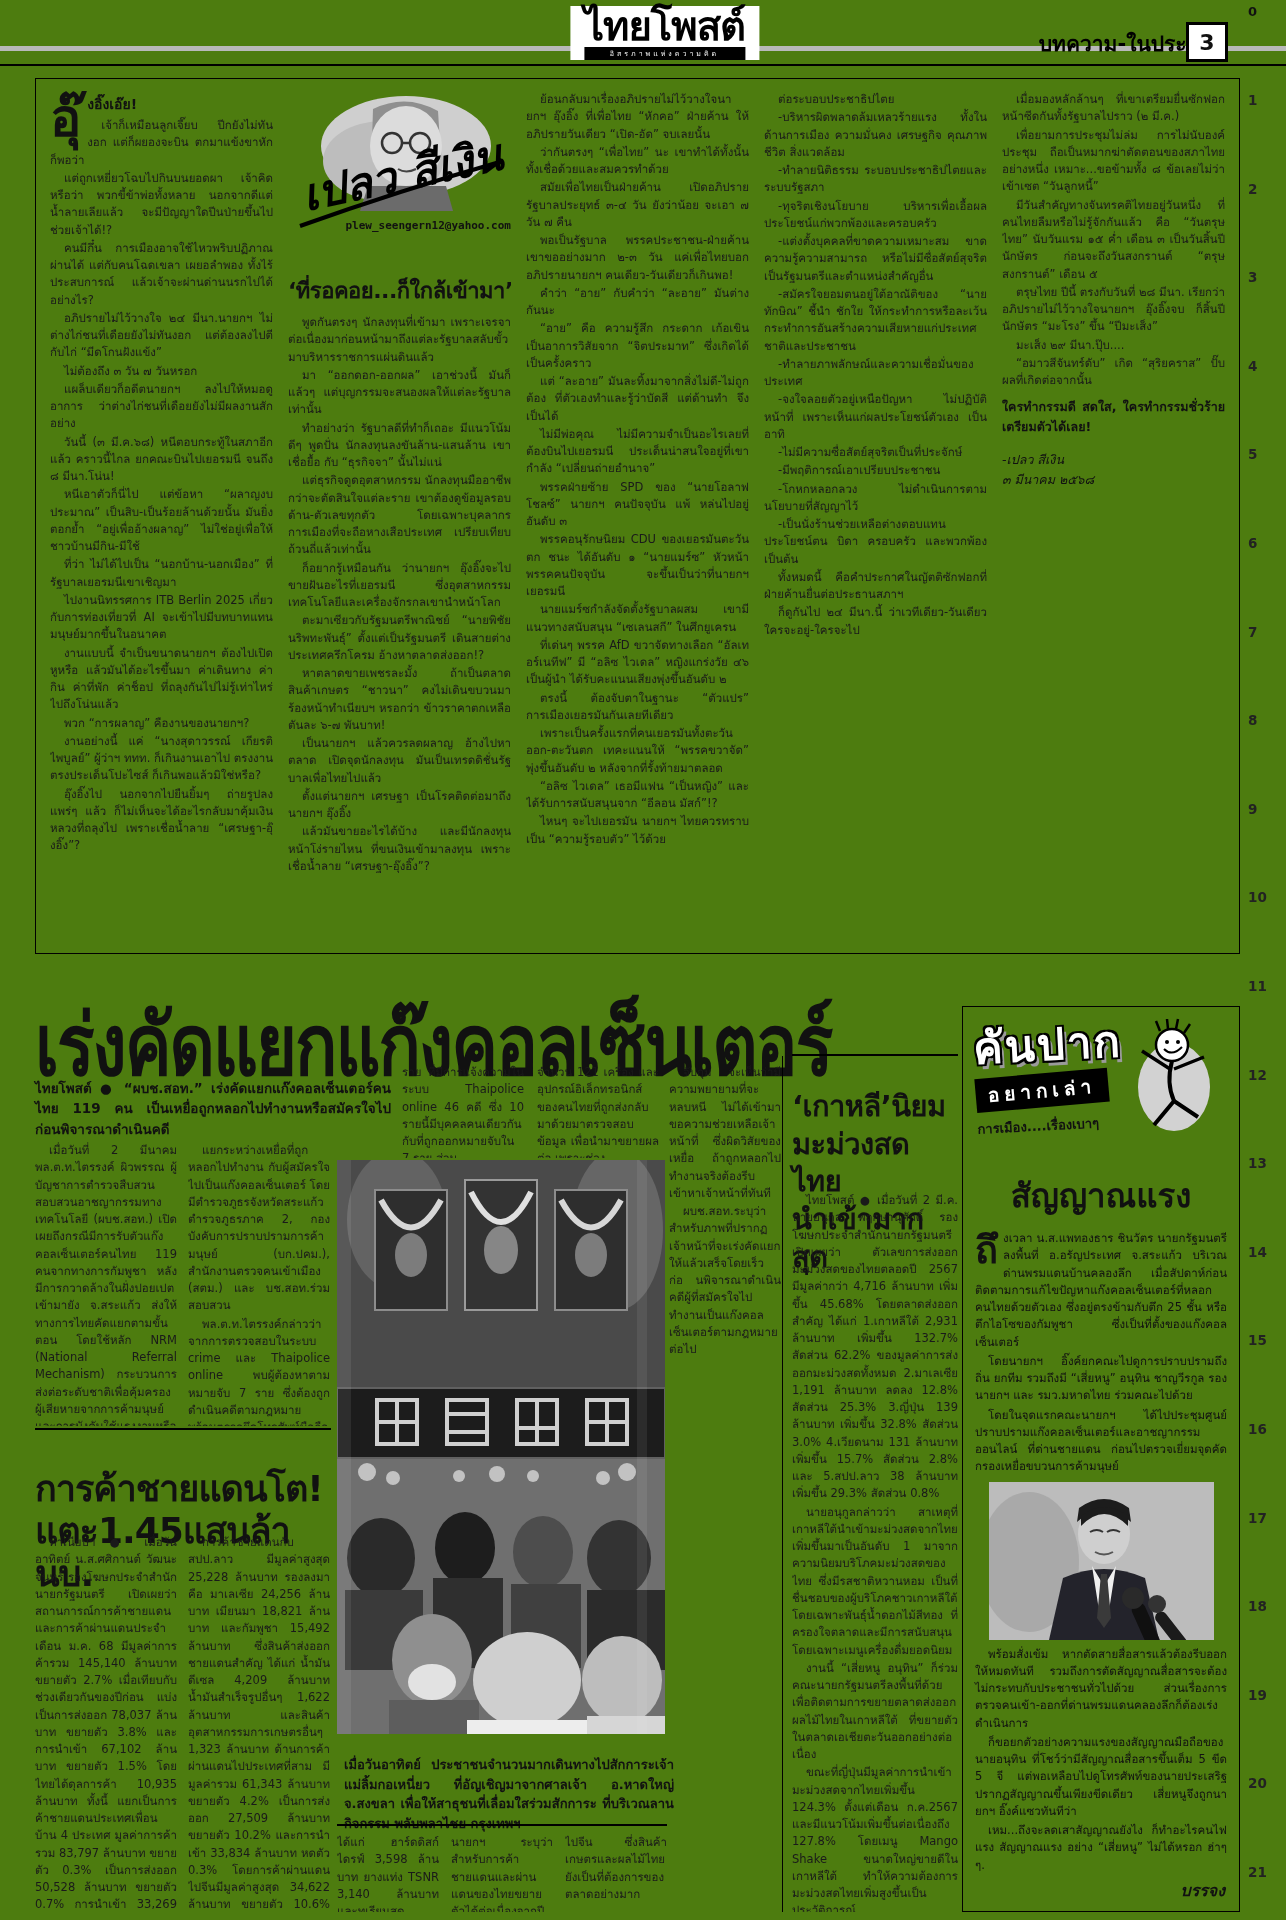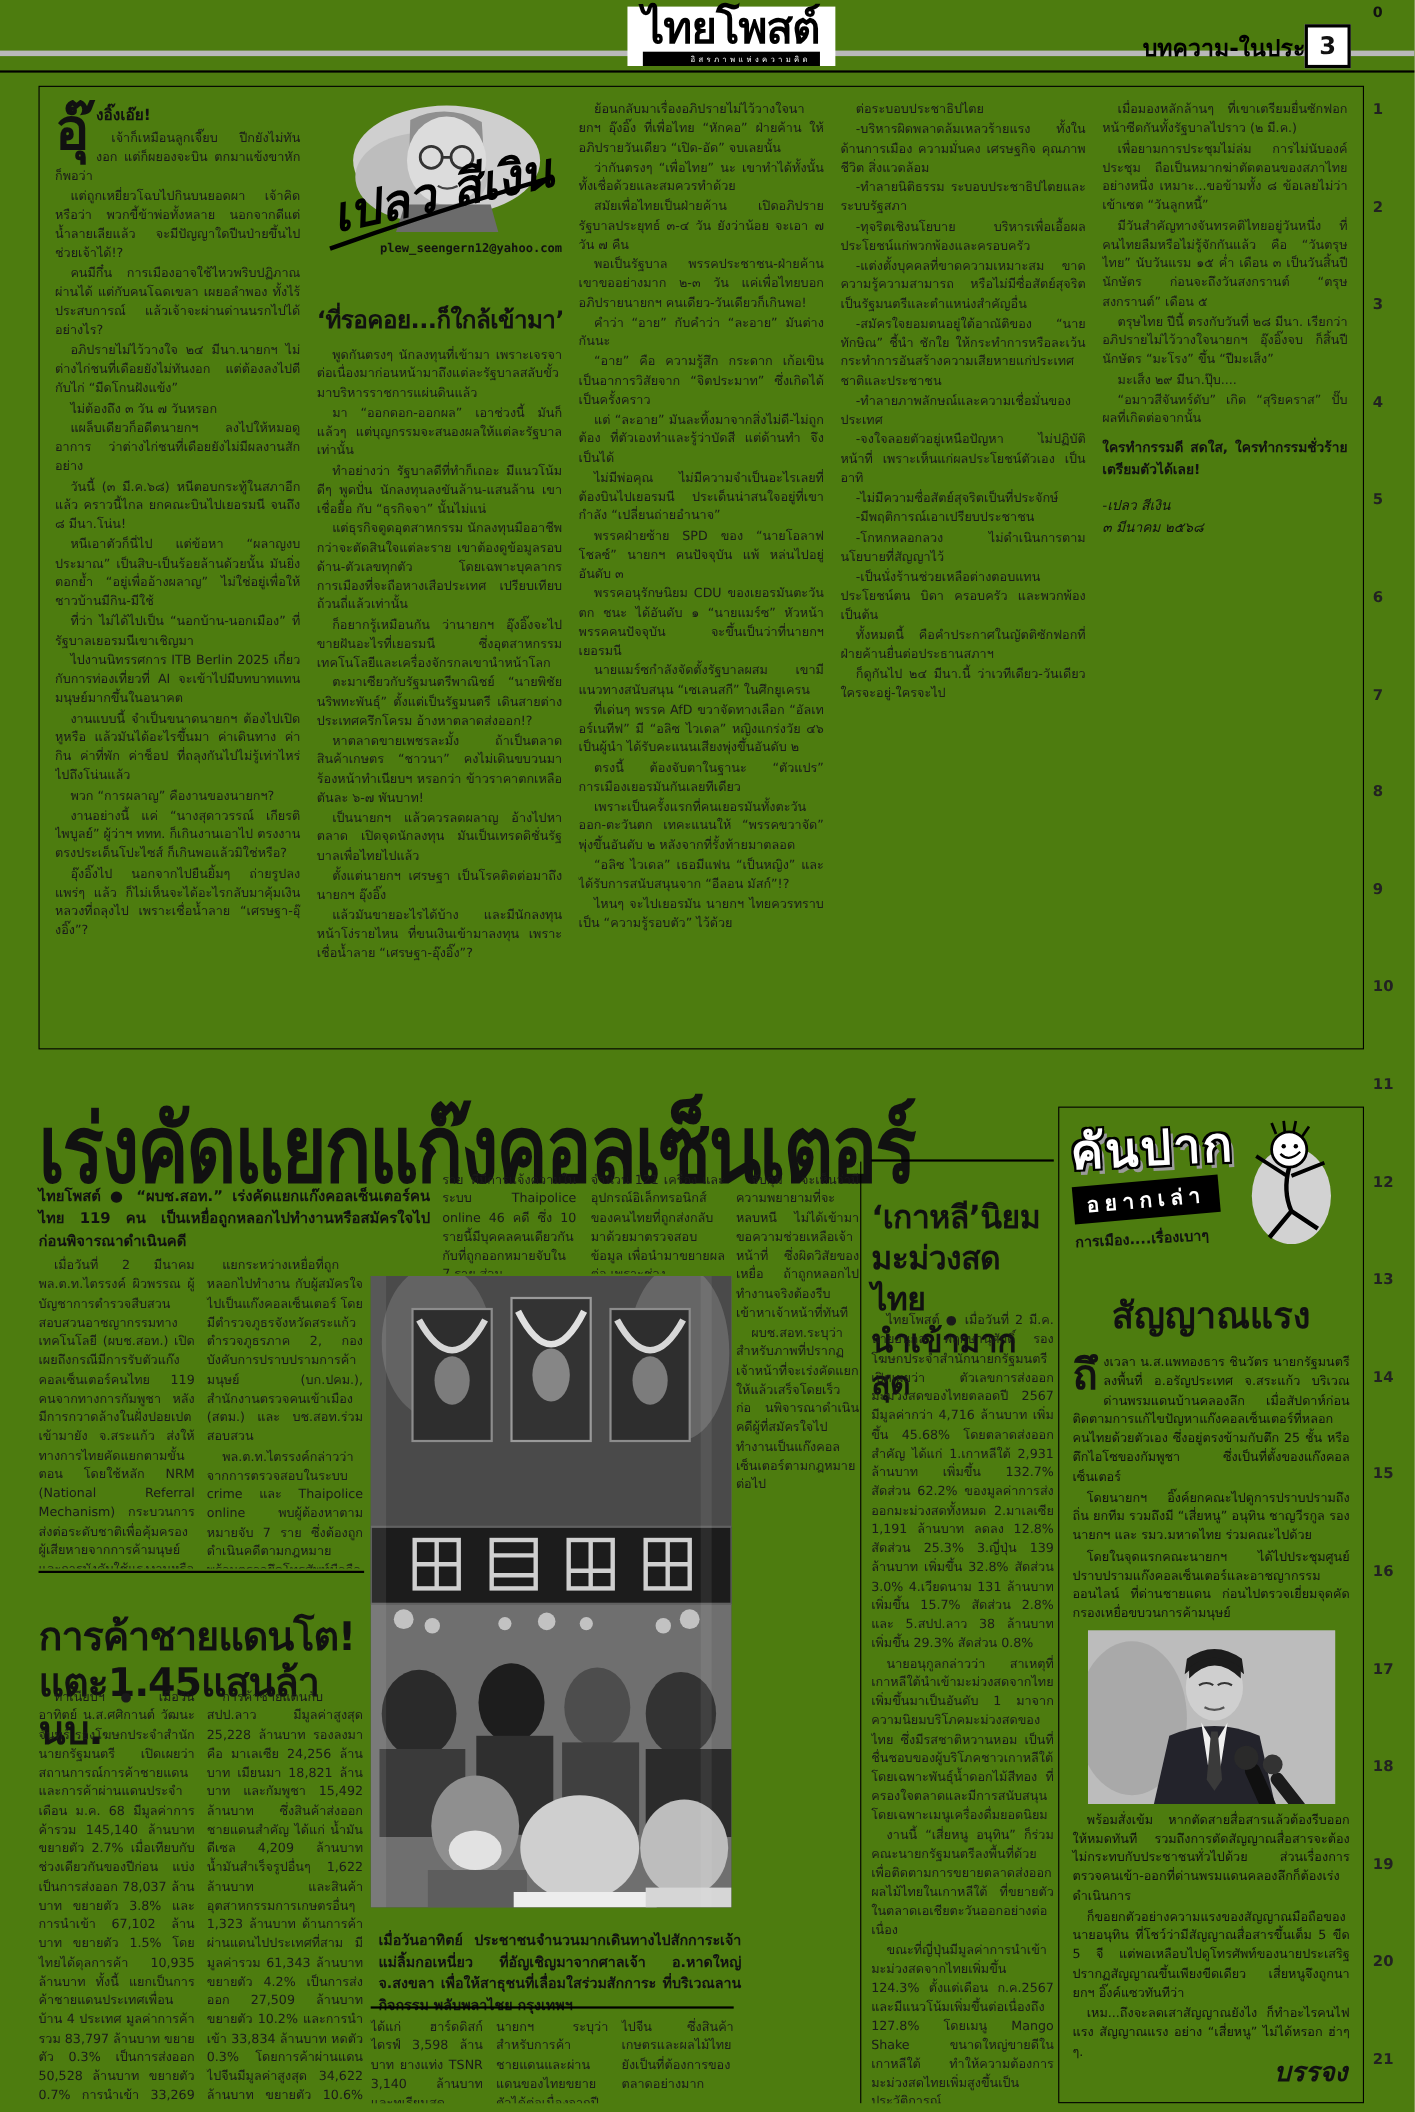--- a/index.html
+++ b/index.html
@@ -6,21 +6,21 @@
   .page{position:relative;width:1286px;height:1920px;margin:0 auto;background:#4d7c0f;
         font-family:"DejaVu Sans",sans-serif;color:#111;overflow:hidden;padding-left:43px;}
   .para{font-size:11.5px;line-height:1.5;margin:0 0 1px 0;text-indent:14px;text-align:justify;color:#1a1a1a;}
   .col{overflow:hidden;}
 
   
   .grayband{position:absolute;left:0;top:46px;width:1286px;height:5px;background:#b9b9b9;}
   .blackrule{position:absolute;left:0;top:64px;width:1286px;height:2px;background:#000;}
   .masthead{position:absolute;left:50%;top:6px;transform:translateX(-50%);text-align:center;background:#fff;padding:0 14px;}
   .masthead .logo{font-size:40px;font-weight:900;letter-spacing:-1px;line-height:1.0;color:#000;}
-  .masthead .logobar{background:#000;color:#fff;font-size:7px;letter-spacing:3px;padding:1px 8px;margin-top:1px;text-align:right;}
+  .masthead .logobar{background:#000;color:#fff;font-size:7px;letter-spacing:3px;padding:1px 8px;margin-top:1px;}
   .section-label{position:absolute;right:108px;top:27px;font-size:21px;font-weight:800;color:#000;}
   .pagenum{position:absolute;left:1186px;top:22px;width:36px;height:34px;border:3px solid #000;
            font-size:22px;font-weight:800;display:flex;align-items:center;justify-content:center;background:#fff;}
   .corner-zero{position:absolute;left:1248px;top:4px;font-size:13px;font-weight:600;}
   .ruler{position:absolute;left:1248px;top:92px;height:1788px;width:30px;display:flex;flex-direction:column;
          justify-content:space-between;font-size:13.5px;font-weight:600;color:#222;}
 
   
   .plew-box{position:absolute;left:35px;top:78px;width:1205px;height:876px;border:1.5px solid #000;
             box-sizing:border-box;display:flex;gap:15px;padding:12px 14px;}
@@ -73,21 +73,21 @@
   .kp-word{font-size:44px;font-weight:900;color:#fff;letter-spacing:2px;line-height:1;
            text-shadow:-2px -2px 0 #000,2px -2px 0 #000,-2px 2px 0 #000,2px 2px 0 #000,4px 5px 0 #9a9a9a;}
   .kp-banner{display:inline-block;background:#000;color:#fff;font-size:19px;font-weight:800;letter-spacing:5px;
              padding:2px 12px;margin-top:6px;transform:rotate(-2deg);}
   .kp-tagline{font-size:13px;font-weight:700;margin-top:8px;}
   .kp-head{font-size:33px;font-weight:800;text-align:center;margin:10px 0 8px 0;}
   .kp-para{font-size:11.5px;line-height:1.5;margin:0 0 2px 0;text-indent:13px;text-align:justify;}
   .kp-drop{float:left;font-size:38px;font-weight:900;line-height:0.95;margin:2px 5px 0 0;}
   .kp-quote{font-size:12px;font-weight:800;line-height:1.5;margin:2px 0;text-align:justify;}
   .kp-photo{display:block;margin:6px auto;}
-  .kp-sig{position:absolute;right:14px;bottom:8px;font-size:24px;font-weight:900;font-style:italic;font-family:Liberation Serif, serif;}
+  .kp-sig{position:absolute;right:14px;bottom:8px;font-size:16px;font-weight:900;font-style:italic;font-family:Liberation Serif, serif;}
 </style>
 </head>
 <body>
 
 <div class="page">
 
   <div class="grayband"></div>
   <div class="masthead">
     <div class="logo">ไทยโพสต์</div>
     <div class="logobar">อิสรภาพแห่งความคิด</div>

